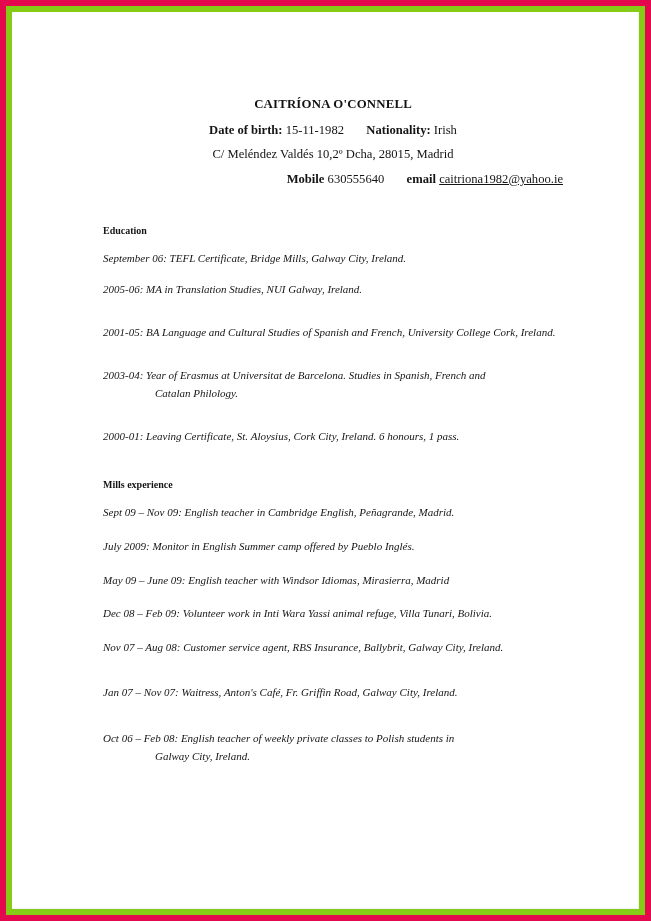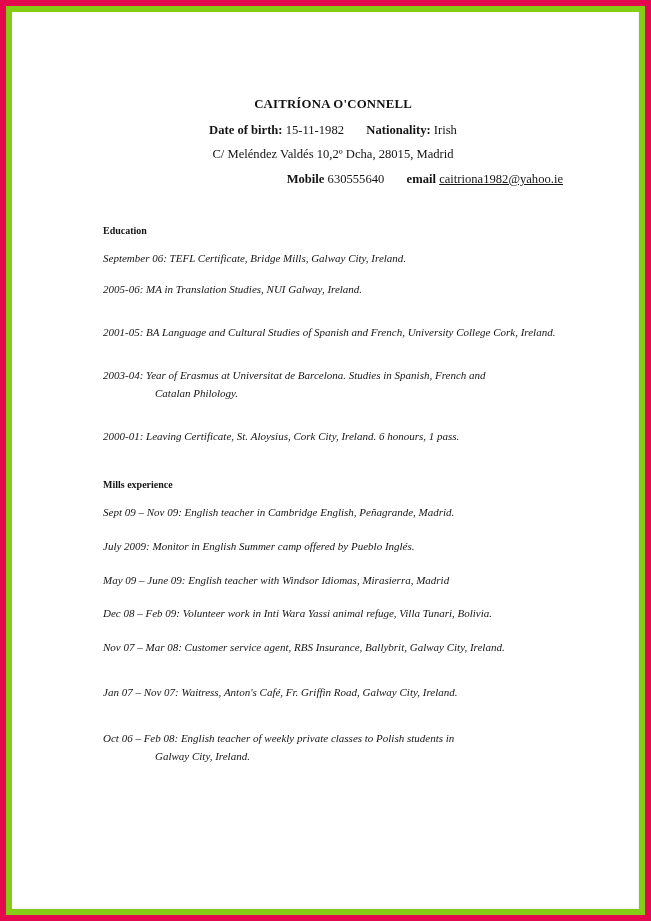--- a/index.html
+++ b/index.html
@@ -192,21 +192,21 @@
 
         <p class="entry">
           <span>May 09 – June 09: English teacher with Windsor Idiomas, Mirasierra, Madrid</span>
         </p>
 
         <p class="entry">
           <span>Dec 08 – Feb 09: Volunteer work in Inti Wara Yassi animal refuge, Villa Tunari, Bolivia.</span>
         </p>
 
         <p class="entry spaced">
-          <span>Nov 07 – Mar 08: Customer service agent, RBS Insurance, Ballybrit, Galway City, Ireland.</span>
+          <span>Nov 07 – Aug 08: Customer service agent, RBS Insurance, Ballybrit, Galway City, Ireland.</span>
         </p>
 
         <p class="entry spaced">
           <span>Jan 07 – Nov 07: Waitress, Anton's Café, Fr. Griffin Road, Galway City, Ireland.</span>
         </p>
 
         <p class="entry">
           <span>Oct 06 – Feb 08: English teacher of weekly private classes to Polish students in</span>
           <span class="cont">Galway City, Ireland.</span>
         </p>

